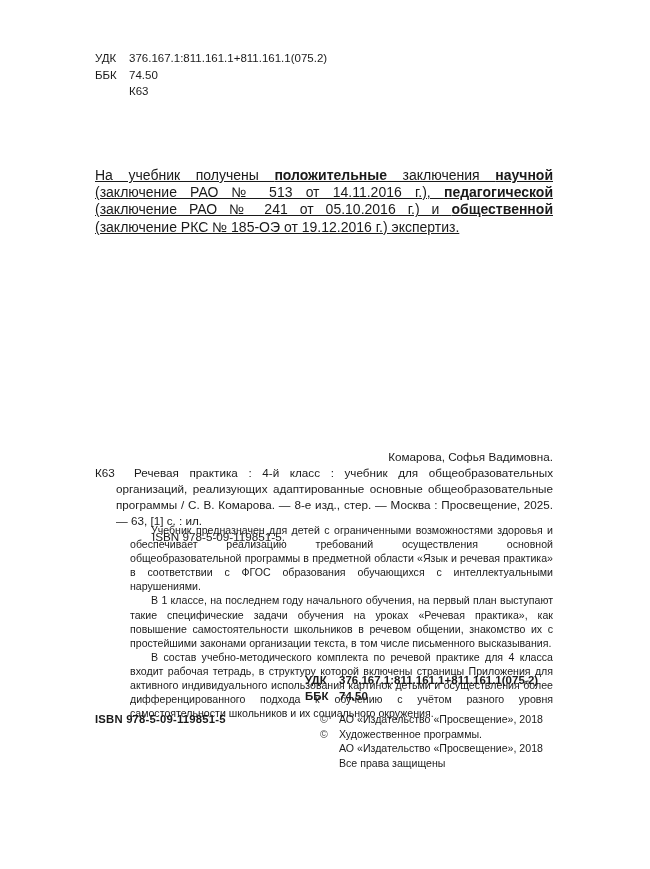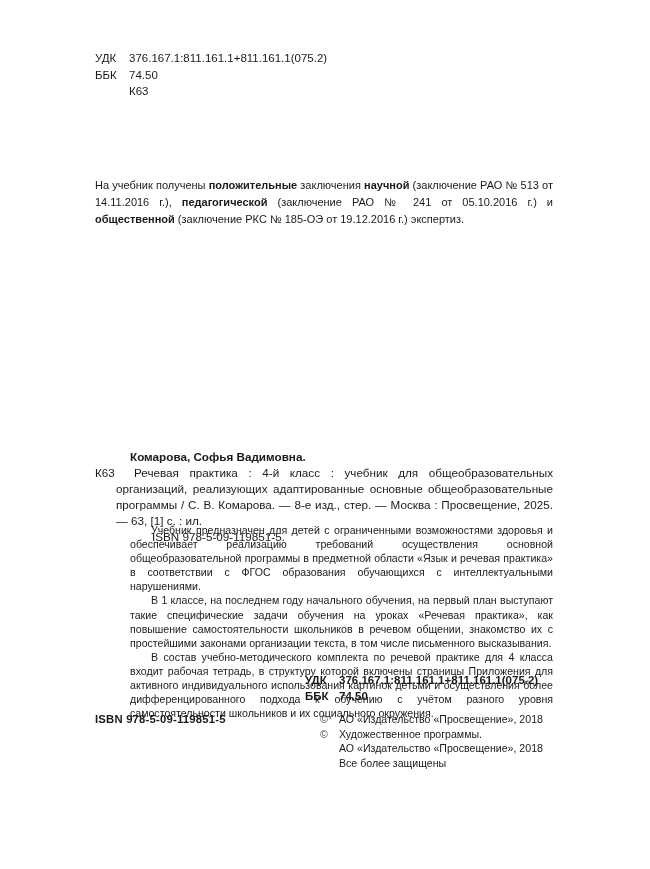--- a/index.html
+++ b/index.html
@@ -39,42 +39,44 @@
   }
   .udk-top .k63 {
     display: block;
     padding-left: 34px;
   }
 
   
   .expertise {
     position: absolute;
     left: 95px;
-    top: 177px;
+    top: 167px;
     width: 458px;
-    font-size: 11px;
+    font-size: 14px;
     line-height: 17.2px;
     text-align: justify;
     text-justify: inter-word;
+    text-decoration: underline;
   }
   .expertise b { font-weight: bold; }
 
   
   .biblio {
     position: absolute;
     left: 95px;
     top: 449px;
     width: 458px;
     font-size: 11.7px;
     line-height: 15.9px;
   }
   .biblio .author {
-    font-weight: bold;
+    font-weight: normal;
     margin-left: 35px;
     white-space: nowrap;
+    text-align: right;
   }
   .biblio .body-wrap {
     position: relative;
   }
   .biblio .shelf {
     position: absolute;
     left: 0;
     top: 0;
     font-weight: normal;
   }
@@ -186,16 +188,16 @@
     <span class="row"><span class="lbl">УДК</span><span>376.167.1:811.161.1+811.161.1(075.2)</span></span><br>
     <span class="row"><span class="lbl">ББК</span><span>74.50</span></span>
   </div>
 
   <div class="isbn-footer">ISBN 978-5-09-119851-5</div>
 
   <div class="copyright">
     <span class="crow"><span class="mark">©</span><span>АО «Издательство «Просвещение», 2018</span></span>
     <span class="crow"><span class="mark">©</span><span>Художественное программы.</span></span>
     <span class="cont">АО «Издательство «Просвещение», 2018</span>
-    <span class="cont">Все более защищены</span>
+    <span class="cont">Все права защищены</span>
   </div>
 
 </div>
 
 </body></html>

